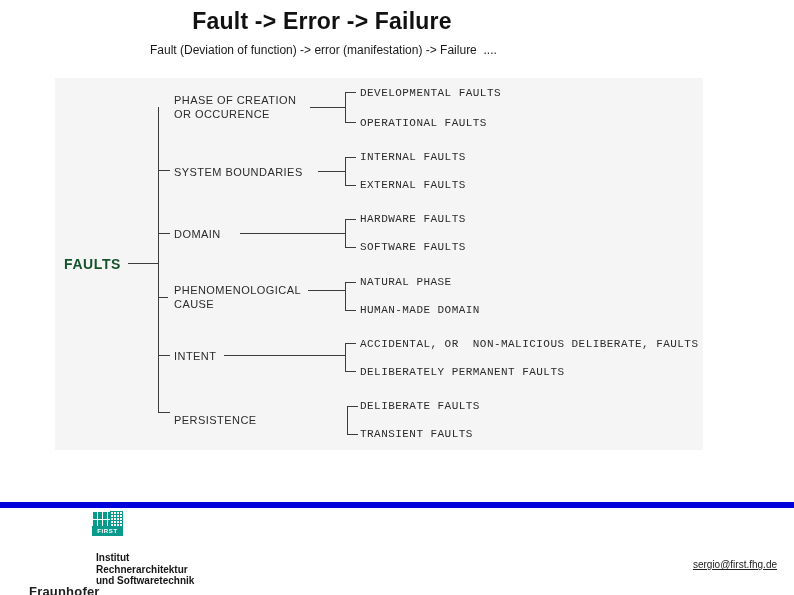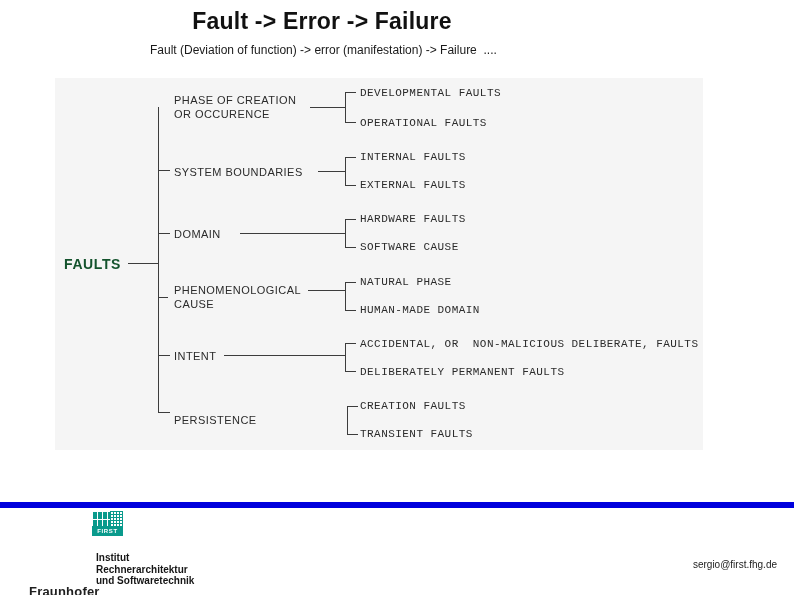--- a/index.html
+++ b/index.html
@@ -84,21 +84,21 @@
     letter-spacing: 0.2px;
     margin-top: 40px;
   }
   .institute {
     left: 96px; top: 552px;
     font-size: 10px; font-weight: bold; color: #161616;
     line-height: 11.5px;
   }
   .email {
     top: 559px; right: 17px;
-    font-size: 10px; color: #222;
+    font-size: 10px; color: #222; text-decoration: underline;
   }
 </style>
 </head>
 <body>
 
 <div class="abs slide-title">Fault -&gt; Error -&gt; Failure</div>
 <div class="abs slide-subtitle">Fault (Deviation of function) -&gt; error (manifestation) -&gt; Failure  ....</div>
 
 <div class="abs diagram-panel"></div>
 
@@ -128,26 +128,26 @@
 <div class="abs cat-label" style="top:283px">PHENOMENOLOGICAL
 CAUSE</div>
 <div class="abs cat-label" style="top:349px">INTENT</div>
 <div class="abs cat-label" style="top:413px">PERSISTENCE</div>
 
 <div class="abs leaf-label" style="top:87px">DEVELOPMENTAL FAULTS</div>
 <div class="abs leaf-label" style="top:117px">OPERATIONAL FAULTS</div>
 <div class="abs leaf-label" style="top:151px">INTERNAL FAULTS</div>
 <div class="abs leaf-label" style="top:179px">EXTERNAL FAULTS</div>
 <div class="abs leaf-label" style="top:213px">HARDWARE FAULTS</div>
-<div class="abs leaf-label" style="top:241px">SOFTWARE CAUSE</div>
+<div class="abs leaf-label" style="top:241px">SOFTWARE FAULTS</div>
 <div class="abs leaf-label" style="top:276px">NATURAL PHASE</div>
 <div class="abs leaf-label" style="top:304px">HUMAN-MADE DOMAIN</div>
 <div class="abs leaf-label" style="top:338px">ACCIDENTAL, OR  NON-MALICIOUS DELIBERATE, FAULTS</div>
 <div class="abs leaf-label" style="top:366px">DELIBERATELY PERMANENT FAULTS</div>
-<div class="abs leaf-label" style="top:400px">CREATION FAULTS</div>
+<div class="abs leaf-label" style="top:400px">DELIBERATE FAULTS</div>
 <div class="abs leaf-label" style="top:428px">TRANSIENT FAULTS</div>
 
 <div class="abs footer-bar" style="background: rgb(0, 0, 221);"></div>
 
 <div class="abs logo-grid">
   <div class="logo-grid-solid"></div>
   <div class="logo-grid-fine"></div>
 </div>
 <div class="abs logo-box" style="background: rgb(10, 154, 140);">FIRST</div>
 

